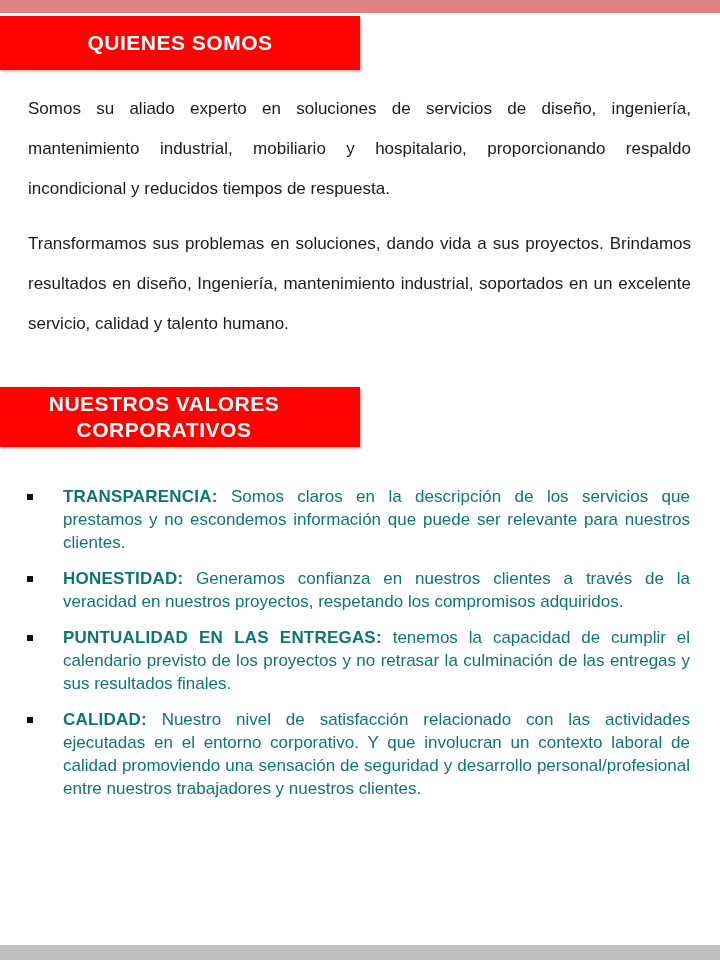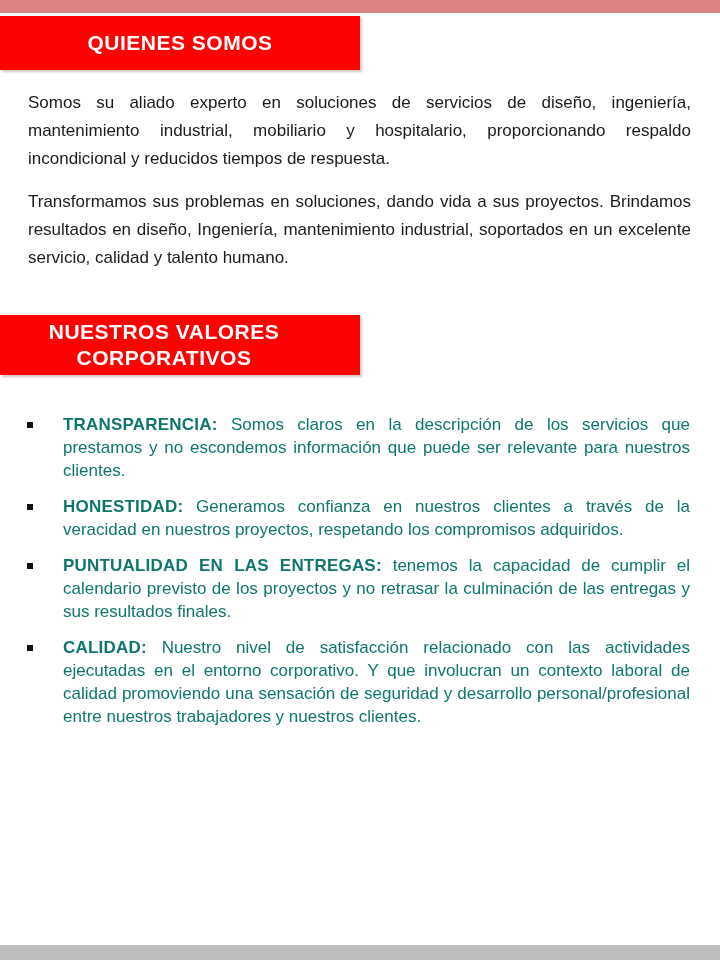--- a/index.html
+++ b/index.html
@@ -42,21 +42,21 @@
     font-size: 21px;
     line-height: 26px;
     letter-spacing: 0.5px;
     box-sizing: border-box;
     padding: 4px 44px;
     box-shadow: 2px 2px 2px rgba(190, 150, 150, 0.55);
   }
   .para {
     margin: 19px 29px 0 28px;
     font-size: 17px;
-    line-height: 28px;
+    line-height: 40px;
     color: #1b1b1b;
     text-align: justify;
   }
   .banner-que-hacemos { margin-top: 31px; min-height: 52px; }
   .para-que-hacemos { margin-top: 15px; }
   .banner-valores { margin-top: 43px; padding-left: 12px; }
   .values-list {
     list-style: none;
     margin: 38px 30px 0 27px;
     padding: 0;

